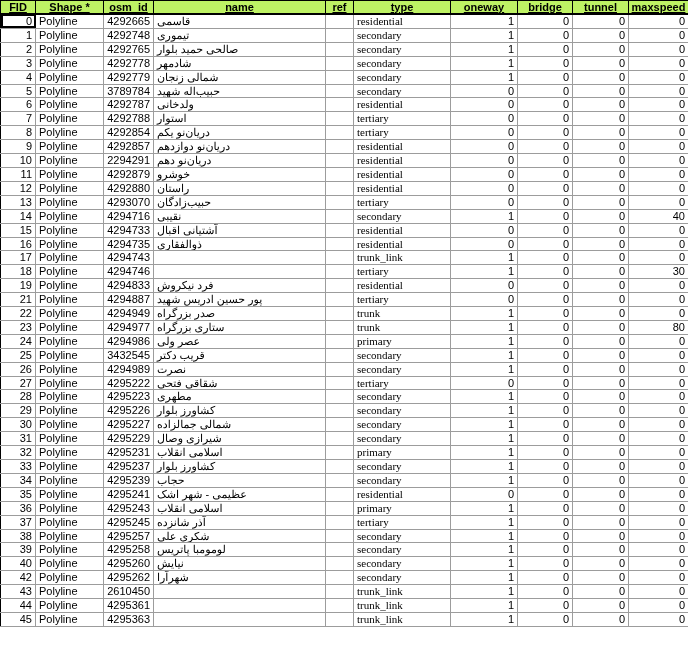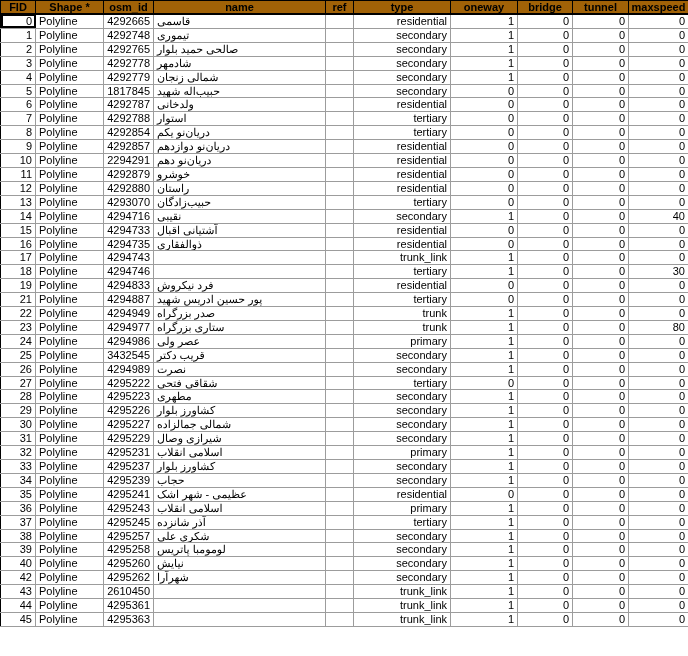--- a/index.html
+++ b/index.html
@@ -16,48 +16,49 @@
   }
   table.attr-table {
     border-collapse: collapse;
     table-layout: fixed;
     width: 688px;
   }
   table.attr-table th {
     font-size: 11px;
     font-weight: bold;
     color: #000;
-    background: #a16207;
+    background: #bef264;
     border: 1px solid #000;
     border-bottom: 2px solid #000;
     height: 12px;
     padding: 0 2px;
     text-align: center;
     white-space: nowrap;
     overflow: hidden;
+    text-decoration: underline;
   }
   table.attr-table td {
     font-size: 11px;
     color: #000;
     height: 12.9px;
     line-height: 12.9px;
     padding: 0 3px;
     border-right: 1px solid #9c9c9c;
     border-bottom: 1px solid #9c9c9c;
     white-space: nowrap;
     overflow: hidden;
     background: #ffffff;
   }
   table.attr-table td:first-child { border-left: 1px solid #000; }
   td.col-fid   { text-align: right; padding-right: 4px; }
   td.col-shape { text-align: left;  padding-left: 6px; }
   td.col-osmid { text-align: right;  padding-left: 4px; }
   td.col-name  { text-align: left;  padding-left: 3px; font-size: 10px; direction: ltr; }
   td.col-ref   { }
-  td.col-type  { text-align: right;  padding-left: 4px; }
+  td.col-type  { text-align: left;  padding-left: 4px; font-family: Liberation Serif, serif; }
   td.col-oneway, td.col-bridge, td.col-tunnel { text-align: right; padding-right: 12px; }
   td.col-maxspeed { text-align: right; padding-right: 9px; }
   td.current-record {
     outline: 2px solid #000;
     outline-offset: -2px;
   }
 </style>
 </head>
 <body>
 
@@ -146,21 +147,21 @@
           <td class="col-ref"></td>
           <td class="col-type">secondary</td>
           <td class="col-oneway">1</td>
           <td class="col-bridge">0</td>
           <td class="col-tunnel">0</td>
           <td class="col-maxspeed">0</td>
         </tr>
         <tr>
           <td class="col-fid">5</td>
           <td class="col-shape">Polyline</td>
-          <td class="col-osmid">1817845</td>
+          <td class="col-osmid">3789784</td>
           <td class="col-name">حبیب‌اله شهید</td>
           <td class="col-ref"></td>
           <td class="col-type">secondary</td>
           <td class="col-oneway">0</td>
           <td class="col-bridge">0</td>
           <td class="col-tunnel">0</td>
           <td class="col-maxspeed">0</td>
         </tr>
         <tr>
           <td class="col-fid">6</td>

